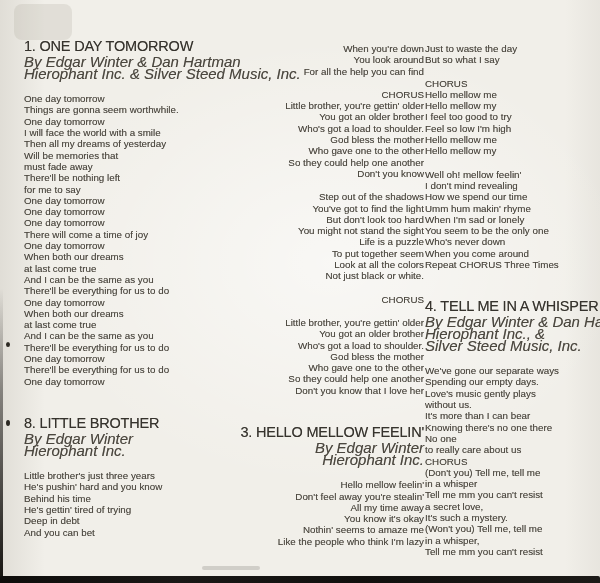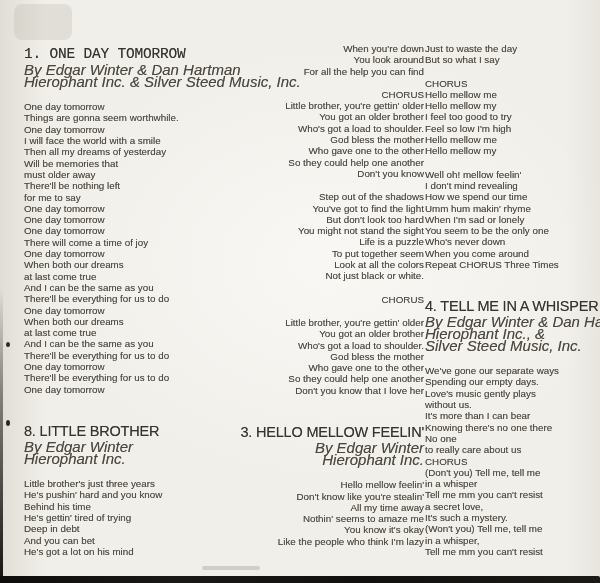--- a/index.html
+++ b/index.html
@@ -30,21 +30,21 @@
   .block { display: block; }
   .block.title {
     font-size: 14.5px;
     line-height: 17px;
     letter-spacing: -0.2px;
     color: #36332d;
     margin: 28px 0 1px 0;
     white-space: nowrap;
     text-shadow: 0 0 0.6px rgba(54,51,45,0.55);
   }
-  .col .block.title:first-child { margin-top: 8px; font-family: Liberation Mono, monospace; }
+  .col .block.title:first-child { margin-top: 0; }
   .block.credits { margin: 0 0 14px 0; }
   .block.credits .line {
     font-size: 15px;
     line-height: 11.6px;
     font-style: italic;
   }
   .block.stanza { margin: 0 0 12px 0; }
   .line {
     font-size: 9.8px;
     line-height: 11.3px;
@@ -95,21 +95,21 @@
         <div class="line">By Edgar Winter &amp; Dan Hartman</div>
         <div class="line">Hierophant Inc. &amp; Silver Steed Music, Inc.</div>
       </div>
       <div class="block stanza">
         <div class="line">One day tomorrow</div>
         <div class="line">Things are gonna seem worthwhile.</div>
         <div class="line">One day tomorrow</div>
         <div class="line">I will face the world with a smile</div>
         <div class="line">Then all my dreams of yesterday</div>
         <div class="line">Will be memories that</div>
-        <div class="line">must older away</div>
+        <div class="line">must fade away</div>
         <div class="line">There'll be nothing left</div>
         <div class="line">for me to say</div>
         <div class="line">One day tomorrow</div>
         <div class="line">One day tomorrow</div>
         <div class="line">One day tomorrow</div>
         <div class="line">There will come a time of joy</div>
         <div class="line">One day tomorrow</div>
         <div class="line">When both our dreams</div>
         <div class="line">at last come true</div>
         <div class="line">And I can be the same as you</div>
@@ -128,21 +128,20 @@
         <div class="line">By Edgar Winter</div>
         <div class="line">Hierophant Inc.</div>
       </div>
       <div class="block stanza">
         <div class="line">Little brother's just three years</div>
         <div class="line">He's pushin' hard and you know</div>
         <div class="line">Behind his time</div>
         <div class="line">He's gettin' tired of trying</div>
         <div class="line">Deep in debt</div>
         <div class="line">And you can bet</div>
-        <div class="line">He's got a lot on his mind</div>
       </div>
     </div>
   <div id="col-1" class="col">
       <div class="block stanza">
         <div class="line">When you're down</div>
         <div class="line">You look around</div>
         <div class="line">For all the help you can find</div>
       </div>
       <div class="block stanza">
         <div class="line">CHORUS</div>
@@ -176,24 +175,24 @@
         <div class="line">So they could help one another</div>
         <div class="line">Don't you know that I love her</div>
       </div>
       <div class="block title">3. HELLO MELLOW FEELIN'</div>
       <div class="block credits">
         <div class="line">By Edgar Winter</div>
         <div class="line">Hierophant Inc.</div>
       </div>
       <div class="block stanza">
         <div class="line">Hello mellow feelin'</div>
-        <div class="line">Don't know like you're stealin'</div>
+        <div class="line">Don't feel away you're stealin'</div>
         <div class="line">All my time away</div>
+        <div class="line">You know it's okay</div>
         <div class="line">Nothin' seems to amaze me</div>
-        <div class="line">You know it's okay</div>
         <div class="line">Like the people who think I'm lazy</div>
       </div>
     </div>
   <div id="col-2" class="col">
       <div class="block stanza">
         <div class="line">Just to waste the day</div>
         <div class="line">But so what I say</div>
       </div>
       <div class="block stanza">
         <div class="line">CHORUS</div>

